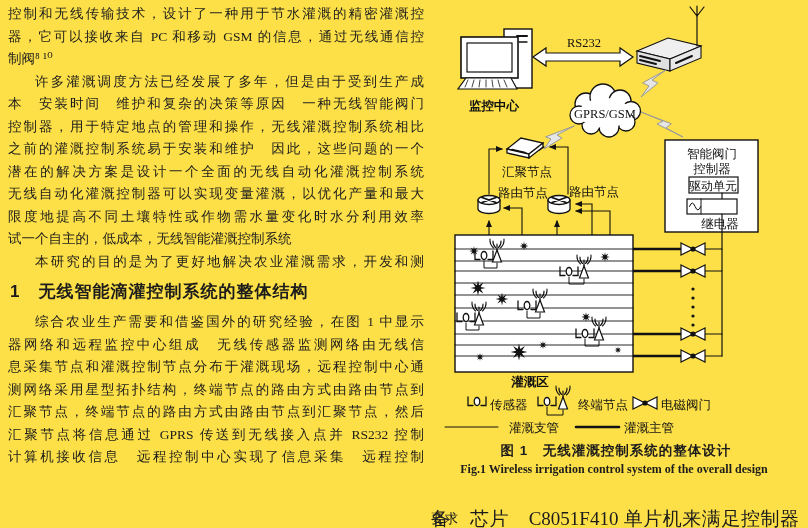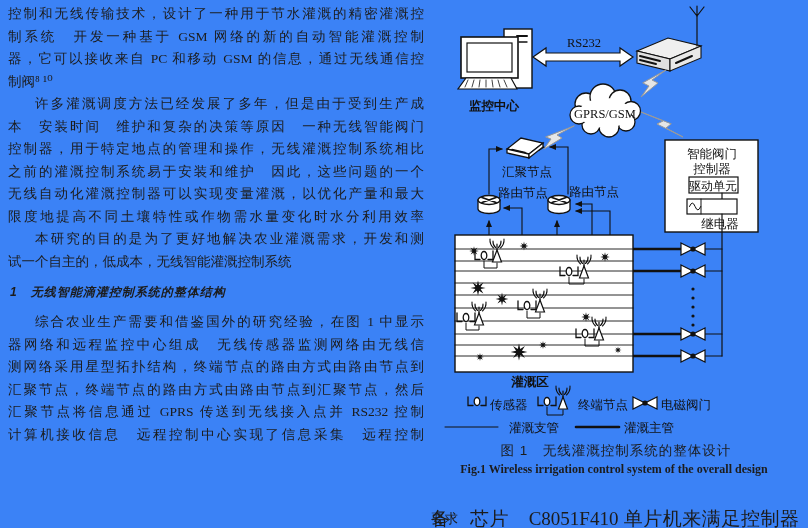--- a/index.html
+++ b/index.html
@@ -1,57 +1,58 @@
 <!DOCTYPE html>
 <html><head>
 <meta charset="utf-8">
 <style>
   html,body{margin:0;padding:0;background:#fff;}
-  #page{position:relative;width:808px;height:528px;background:#3b82f6;overflow:hidden;
+  #page{position:relative;width:808px;height:528px;background:#fde047;overflow:hidden;
         font-family:"Liberation Serif","DejaVu Serif",serif;color:#1c1c1c;}
   .leftcol{position:absolute;left:8px;top:3px;width:416px;}
   .ln{font-size:13.5px;line-height:22.5px;text-align:justify;text-align-last:justify;}
   .ln.indent{text-indent:2em;}
   .ln.noj{text-align:last left;text-align-last:left;}
-  .heading{font-size:12px;font-weight:bold;
+  .heading{font-size:17px;font-weight:bold;
            font-family:"Liberation Sans","DejaVu Sans",sans-serif;
-           margin:7px 0 7px 2px;line-height:24px;letter-spacing:1px;font-style:italic;}
+           margin:7px 0 7px 2px;line-height:24px;letter-spacing:1px;}
   .figwrap{position:absolute;left:430px;top:0;width:378px;height:443px;}
   svg .t{font-size:12.5px;font-family:"Liberation Serif","DejaVu Serif",serif;fill:#111;}
   svg .tl{font-size:12px;}
   .cap-zh{position:absolute;left:430px;top:442px;width:372px;text-align:center;
-          font-weight:normal;font-size:13.5px;letter-spacing:1px;
+          font-weight:bold;font-size:13.5px;letter-spacing:1px;
           font-family:"Liberation Sans","DejaVu Sans",sans-serif;}
   .cap-en{position:absolute;left:428px;top:462px;width:372px;text-align:center;
           font-weight:bold;font-size:12px;}
   .rline1{position:absolute;left:431px;top:508px;width:368px;font-size:19px;
           line-height:22px;text-align:justify;text-align-last:justify;}
   .rline2{position:absolute;left:431px;top:508px;width:368px;font-size:13.5px;line-height:22px;}
 </style>
 </head>
 <body>
 
 <div id="page">
 
   <div class="leftcol">
     <div class="ln">控制和无线传输技术，设计了一种用于节水灌溉的精密灌溉控</div>
-    <div class="ln">制系统　开发一种基于 GSM 网络的新的自动智能灌溉控制</div>
     <div class="ln">器，它可以接收来自 PC 和移动 GSM 的信息，通过无线通信控</div>
     <div class="ln noj">制阀⁸ ¹⁰</div>
     <div class="ln indent">许多灌溉调度方法已经发展了多年，但是由于受到生产成</div>
     <div class="ln">本　安装时间　维护和复杂的决策等原因　一种无线智能阀门</div>
     <div class="ln">控制器，用于特定地点的管理和操作，无线灌溉控制系统相比</div>
     <div class="ln">之前的灌溉控制系统易于安装和维护　因此，这些问题的一个</div>
+    <div class="ln">潜在的解决方案是设计一个全面的无线自动化灌溉控制系统</div>
     <div class="ln">无线自动化灌溉控制器可以实现变量灌溉，以优化产量和最大</div>
     <div class="ln">限度地提高不同土壤特性或作物需水量变化时水分利用效率</div>
+    <div class="ln noj">试一个自主的，低成本，无线智能灌溉控制系统</div>
     <div class="ln indent">本研究的目的是为了更好地解决农业灌溉需求，开发和测</div>
-    <div class="ln noj">试一个自主的，低成本，无线智能灌溉控制系统</div>
     <div class="heading">1　无线智能滴灌控制系统的整体结构</div>
     <div class="ln indent">综合农业生产需要和借鉴国外的研究经验，在图 1 中显示</div>
     <div class="ln">器网络和远程监控中心组成　无线传感器监测网络由无线信</div>
+    <div class="ln">息采集节点和灌溉控制节点分布于灌溉现场，远程控制中心通</div>
     <div class="ln">测网络采用星型拓扑结构，终端节点的路由方式由路由节点到</div>
     <div class="ln">汇聚节点，终端节点的路由方式由路由节点到汇聚节点，然后</div>
     <div class="ln">汇聚节点将信息通过 GPRS 传送到无线接入点并 RS232 控制</div>
     <div class="ln">计算机接收信息　远程控制中心实现了信息采集　远程控制</div>
   </div>
 
   <div class="figwrap">
   <svg width="378" height="443" viewBox="430 0 378 443" stroke-linecap="round">
     <defs>
       <marker id="arr" markerWidth="8" markerHeight="8" refX="6" refY="3" orient="auto" markerUnits="userSpaceOnUse">

